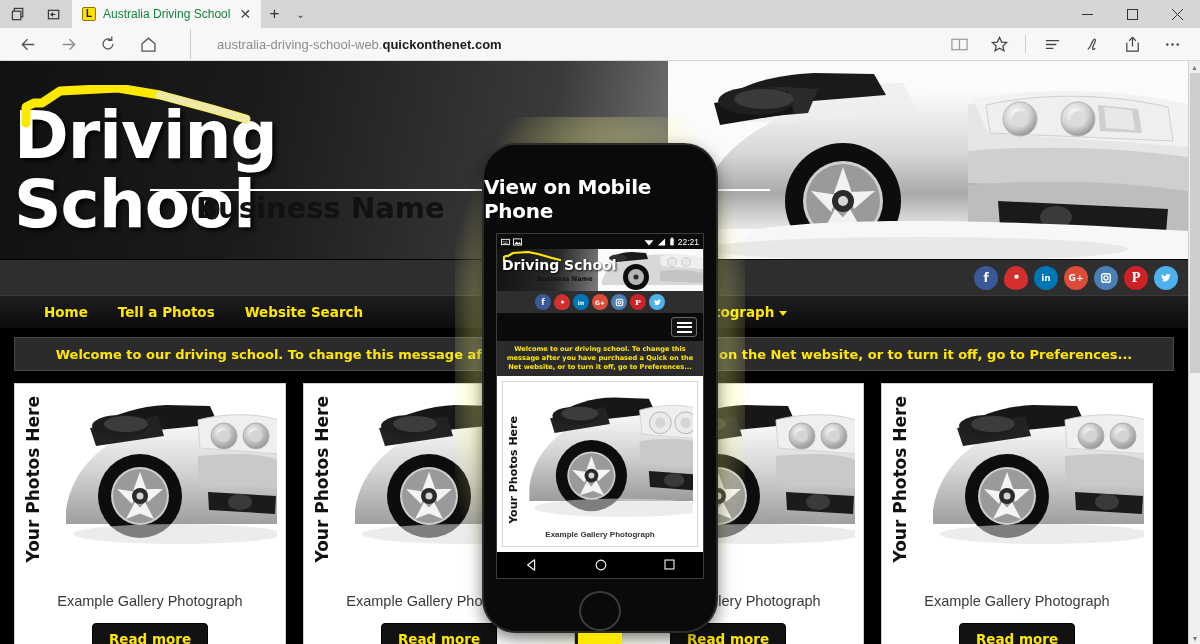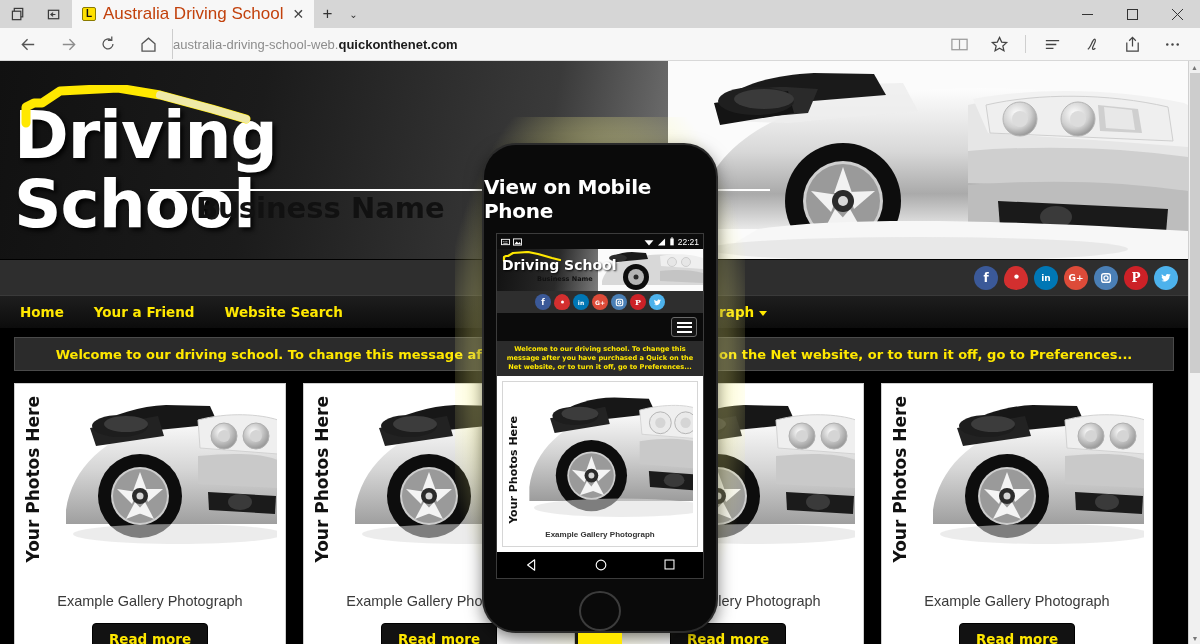--- a/index.html
+++ b/index.html
@@ -9,32 +9,32 @@
   
   .browser { width:1200px; height:644px; position:relative; background:#fff; }
   .titlebar { height:28px; background:#d6d6d6; display:flex; align-items:flex-end; position:relative; }
   .tb-sysbtn { width:36px; height:28px; display:flex; align-items:center; justify-content:center; color:#3a3a3a; }
   .tb-sysbtn svg { display:block; }
   .tab { height:28px; background:#f7f7f7; display:flex; align-items:center; gap:7px;
     padding:0 8px 0 10px; min-width:165px; position:relative; }
   .tab-fav { width:14px; height:14px; background:#ffe000; border:1px solid #8a7a00; border-radius:2px;
     display:flex; align-items:center; justify-content:center; font-size:10px; font-weight:bold; color:#111;
     line-height:1; font-family:"Liberation Sans", sans-serif; }
-  .tab-title { font-size:17px; color:#c2410c; white-space:nowrap; overflow:hidden; text-overflow:ellipsis; flex:1; }
+  .tab-title { font-size:12px; color:#15803d; white-space:nowrap; overflow:hidden; text-overflow:ellipsis; flex:1; }
   .tab-close, .tab-new, .tab-caret { color:#444; display:flex; align-items:center; justify-content:center; }
   .tab-close { width:16px; height:16px; font-size:14px; }
   .tab-new { width:26px; height:28px; font-size:17px; color:#333; }
   .tab-caret { width:26px; height:28px; font-size:10px; color:#333; }
   .win-ctrls { position:absolute; right:0; top:0; display:flex; }
   .win-btn { width:45px; height:28px; display:flex; align-items:center; justify-content:center; color:#333; }
 
   .navbar { height:33px; background:#f7f7f7; display:flex; align-items:center; padding:0 8px;
     border-bottom:1px solid #d8d8d8; }
   .nav-ic { width:40px; height:30px; display:flex; align-items:center; justify-content:center; color:#4a4a4a; }
-  .addr { flex:1; display:flex; align-items:center; height:30px; margin-left:4px; padding-left:0;
+  .addr { flex:1; display:flex; align-items:center; height:30px; margin-left:22px; padding-left:26px;
     border-left:1px solid #cdcdcd; font-size:13px; }
   .addr-dim { color:#8d8d8d; }
   .addr-strong { color:#1a1a1a; font-weight:bold; }
   .nav-right { display:flex; align-items:center; }
   .nav-sep { width:1px; height:18px; background:#cfcfcf; margin:0 6px; }
 
   
   .viewport { position:relative; width:1200px; height:583px; background:#000; overflow:hidden; }
 
   .site { position:absolute; left:0; top:0; width:1188px; height:583px; overflow:hidden; }
@@ -57,21 +57,21 @@
     justify-content:flex-end; padding-right:10px; gap:6px; border-top:1px solid #000; }
   .sic { width:24px; height:24px; border-radius:50%; display:flex; align-items:center; justify-content:center;
     color:#fff; font-size:12px; font-weight:bold; font-family:"DejaVu Sans", sans-serif; }
   .sic.pin { border-radius:50% 50% 50% 50%/60% 60% 40% 40%; }
 
   
   .site-nav { height:34px; background:linear-gradient(180deg,#1e1e1e,#0c0c0c);
     display:flex; align-items:center; border-top:1px solid #3a3a3a; border-bottom:1px solid #000; }
   .nav-item { color:#ffe800; font-weight:bold; font-size:13.5px; padding:0 15px; white-space:nowrap;
     font-family:"DejaVu Sans", sans-serif; }
-  .nav-item.first { padding-left:20px;text-align:center; }
+  .nav-item.first { padding-left:44px;text-align:center; }
   .caret-dn { display:inline-block; margin-left:5px; border-left:4px solid transparent;
     border-right:4px solid transparent; border-top:5px solid #ffe800; vertical-align:middle; }
 
   
   .banner-zone { padding:8px 14px 6px 14px; background:#000; }
   .banner { height:34px; background:#2b2b2b; border:1px solid #4a4a4a; display:flex;
     align-items:center; justify-content:center; overflow:hidden; }
   .banner-txt { color:#ffe800; font-weight:bold; font-size:13px; white-space:nowrap;
     font-family:"DejaVu Sans", sans-serif; }
 
@@ -351,21 +351,21 @@
         <div class="sic" style="background:#cc2127;font-family:'DejaVu Serif',serif">P</div>
         <div class="sic" style="background:#4db2ec">
           <svg width="12" height="12" viewBox="0 0 14 14">
               <path d="M12.5 3.3c-.4.2-.9.3-1.3.4.5-.3.8-.7 1-1.3-.5.3-1 .5-1.5.6-.4-.5-1-.8-1.7-.8-1.3 0-2.3 1-2.3 2.3 0 .2 0 .4.1.5C5 5 3.3 4.1 2.2 2.7c-.2.4-.3.8-.3 1.2 0 .8.4 1.5 1 1.9-.4 0-.7-.1-1-.3 0 1.1.8 2 1.8 2.2-.2.1-.4.1-.6.1-.2 0-.3 0-.4-.1.3.9 1.1 1.5 2.1 1.6-.8.6-1.7.9-2.8.9h-.5c1 .6 2.1 1 3.4 1 4 0 6.2-3.3 6.2-6.2v-.3c.4-.3.8-.7 1.1-1.2z" fill="#fff"></path>
             </svg>
         </div>
       </div>
 
       <div class="site-nav">
         <span class="nav-item first">Home</span>
-        <span class="nav-item">Your a Friend</span>
+        <span class="nav-item">Tell a Photos</span>
         <span class="nav-item">Website Search</span>
         <span class="nav-item" style="margin-left:292px"><span>Photograph</span><i class="caret-dn"></i></span>
       </div>
 
       <div class="banner-zone">
         <div class="banner">
           <span class="banner-txt">Welcome to our driving school. To change this message after you have purchased a Quick on the Net website, or to turn it off, go to Preferences...</span>
         </div>
       </div>
 

